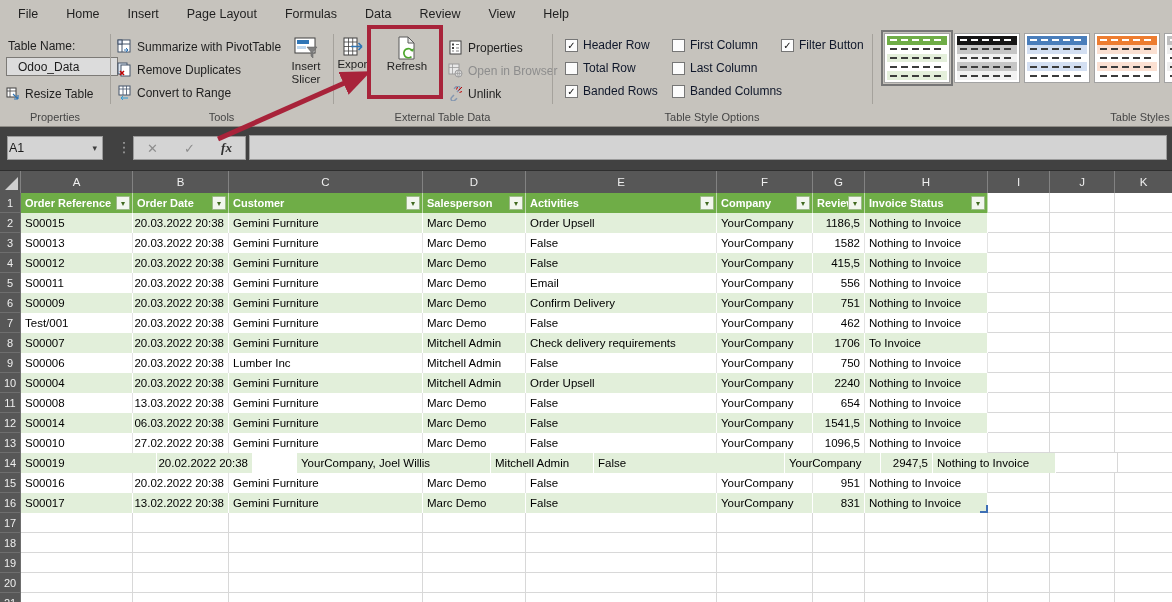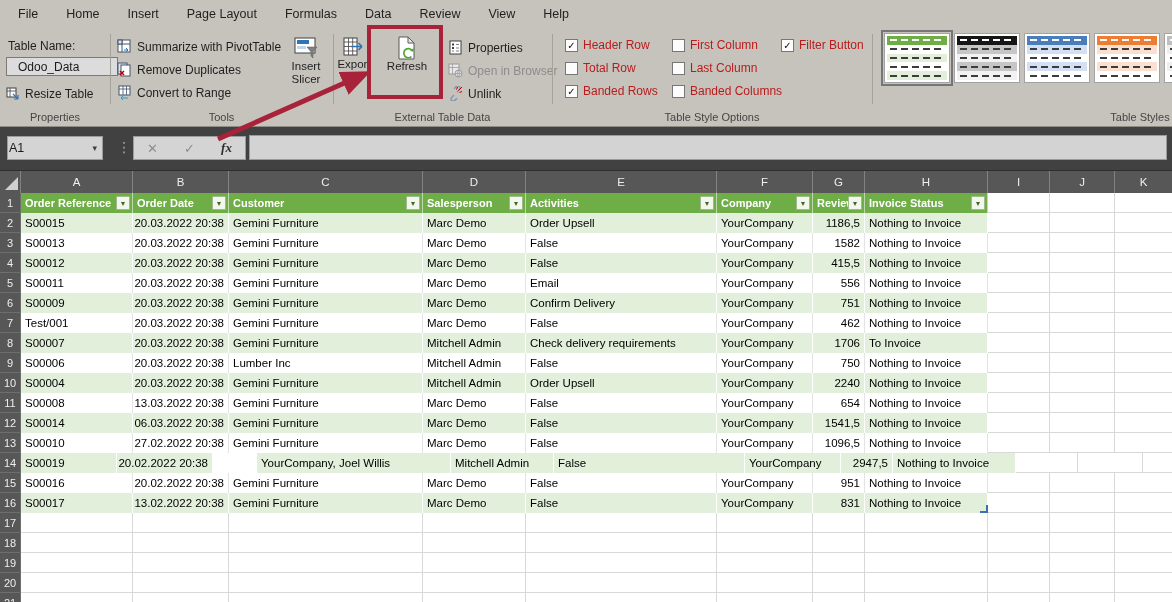--- a/index.html
+++ b/index.html
@@ -12,21 +12,21 @@
   .tab.active{border-bottom:3px solid #3a3a3a;font-weight:normal}
   .gsep{position:absolute;top:34px;height:70px;width:1px;background:#a5a29c}
   .glabel{position:absolute;top:111px;font-size:11px;color:#454545;text-align:center}
   .rlbl{font-size:12px;color:#1f1f1f}
   .stack-btn{position:absolute;display:flex;align-items:center;gap:5px;height:17px;font-size:12px;color:#1f1f1f}
   .big-btn{position:absolute;display:flex;flex-direction:column;align-items:center;font-size:11.5px;color:#1f1f1f;text-align:center}
   .big-btn .bl{line-height:13px;white-space:pre-line}
   .disabled{color:#8d8d8d}
   .tn-input{position:absolute;left:6px;top:57px;width:88px;height:17px;background:#dcdcdc;border:1px solid #7c7a76;font-size:12px;padding:0 11px;font-family:"Liberation Sans",sans-serif;color:#1a1a1a}
   .chk-col{position:absolute;top:38px}
-  .opt{display:flex;align-items:center;gap:5px;height:14px;margin-bottom:9px;font-size:12px;color:#b91c1c}
+  .opt{display:flex;align-items:center;gap:5px;height:14px;margin-bottom:9px;font-size:12px;color:#0f172a}
   .box{width:11px;height:11px;background:#fcfcfc;border:1px solid #767676;font-size:10px;line-height:11px;text-align:center;color:#111;flex:none}
   .box.on::after{content:"✓"}
   .gallery{position:absolute;left:884px;top:33px;display:flex;gap:4px}
   .swatch{width:66px;height:50px;background:#fff;border:1px solid #a3a3a3;box-sizing:border-box;padding:2px;display:flex;flex-direction:column}
   .swatch.selected{outline:2px solid #767676;outline-offset:1px}
   .sr{position:relative;flex:1}
   .sr::after{content:"";position:absolute;left:3px;right:3px;top:50%;margin-top:-1px;height:2px;
      background:repeating-linear-gradient(90deg,#3c3c3c 0 7px,transparent 7px 11px)}
   .sr.h::after{background:repeating-linear-gradient(90deg,#fff 0 7px,transparent 7px 11px)}
   .green .h{background:#6fad47}.green .b{background:#e4efdb}.green .a{background:#fff}
@@ -483,21 +483,21 @@
       <div class="c plain" style="width: 191px;">False</div>
       <div class="c plain" style="width: 96px;">YourCompany</div>
       <div class="c plain num" style="width: 52px;">1096,5</div>
       <div class="c plain" style="width: 123px;">Nothing to Invoice</div>
       <div class="c empty" style="width: 62px;"></div>
       <div class="c empty" style="width: 65px;"></div>
       <div class="c empty" style="width: 58px;"></div>
     </div>
     <div class="grow">
       <div class="c rn" style="width: 21px;">14</div>
-      <div class="c band" style="width: 96px;">S00019</div>
+      <div class="c band" style="width: 136px;">S00019</div>
       <div class="c band num" style="width: 96px;">20.02.2022 20:38</div>
       <div class="c band" style="width: 194px; margin-left: 44px;">YourCompany, Joel Willis</div>
       <div class="c band" style="width: 103px;">Mitchell Admin</div>
       <div class="c band" style="width: 191px;">False</div>
       <div class="c band" style="width: 96px;">YourCompany</div>
       <div class="c band num" style="width: 52px;">2947,5</div>
       <div class="c band" style="width: 123px;">Nothing to Invoice</div>
       <div class="c empty" style="width: 62px;"></div>
       <div class="c empty" style="width: 65px;"></div>
       <div class="c empty" style="width: 58px;"></div>

